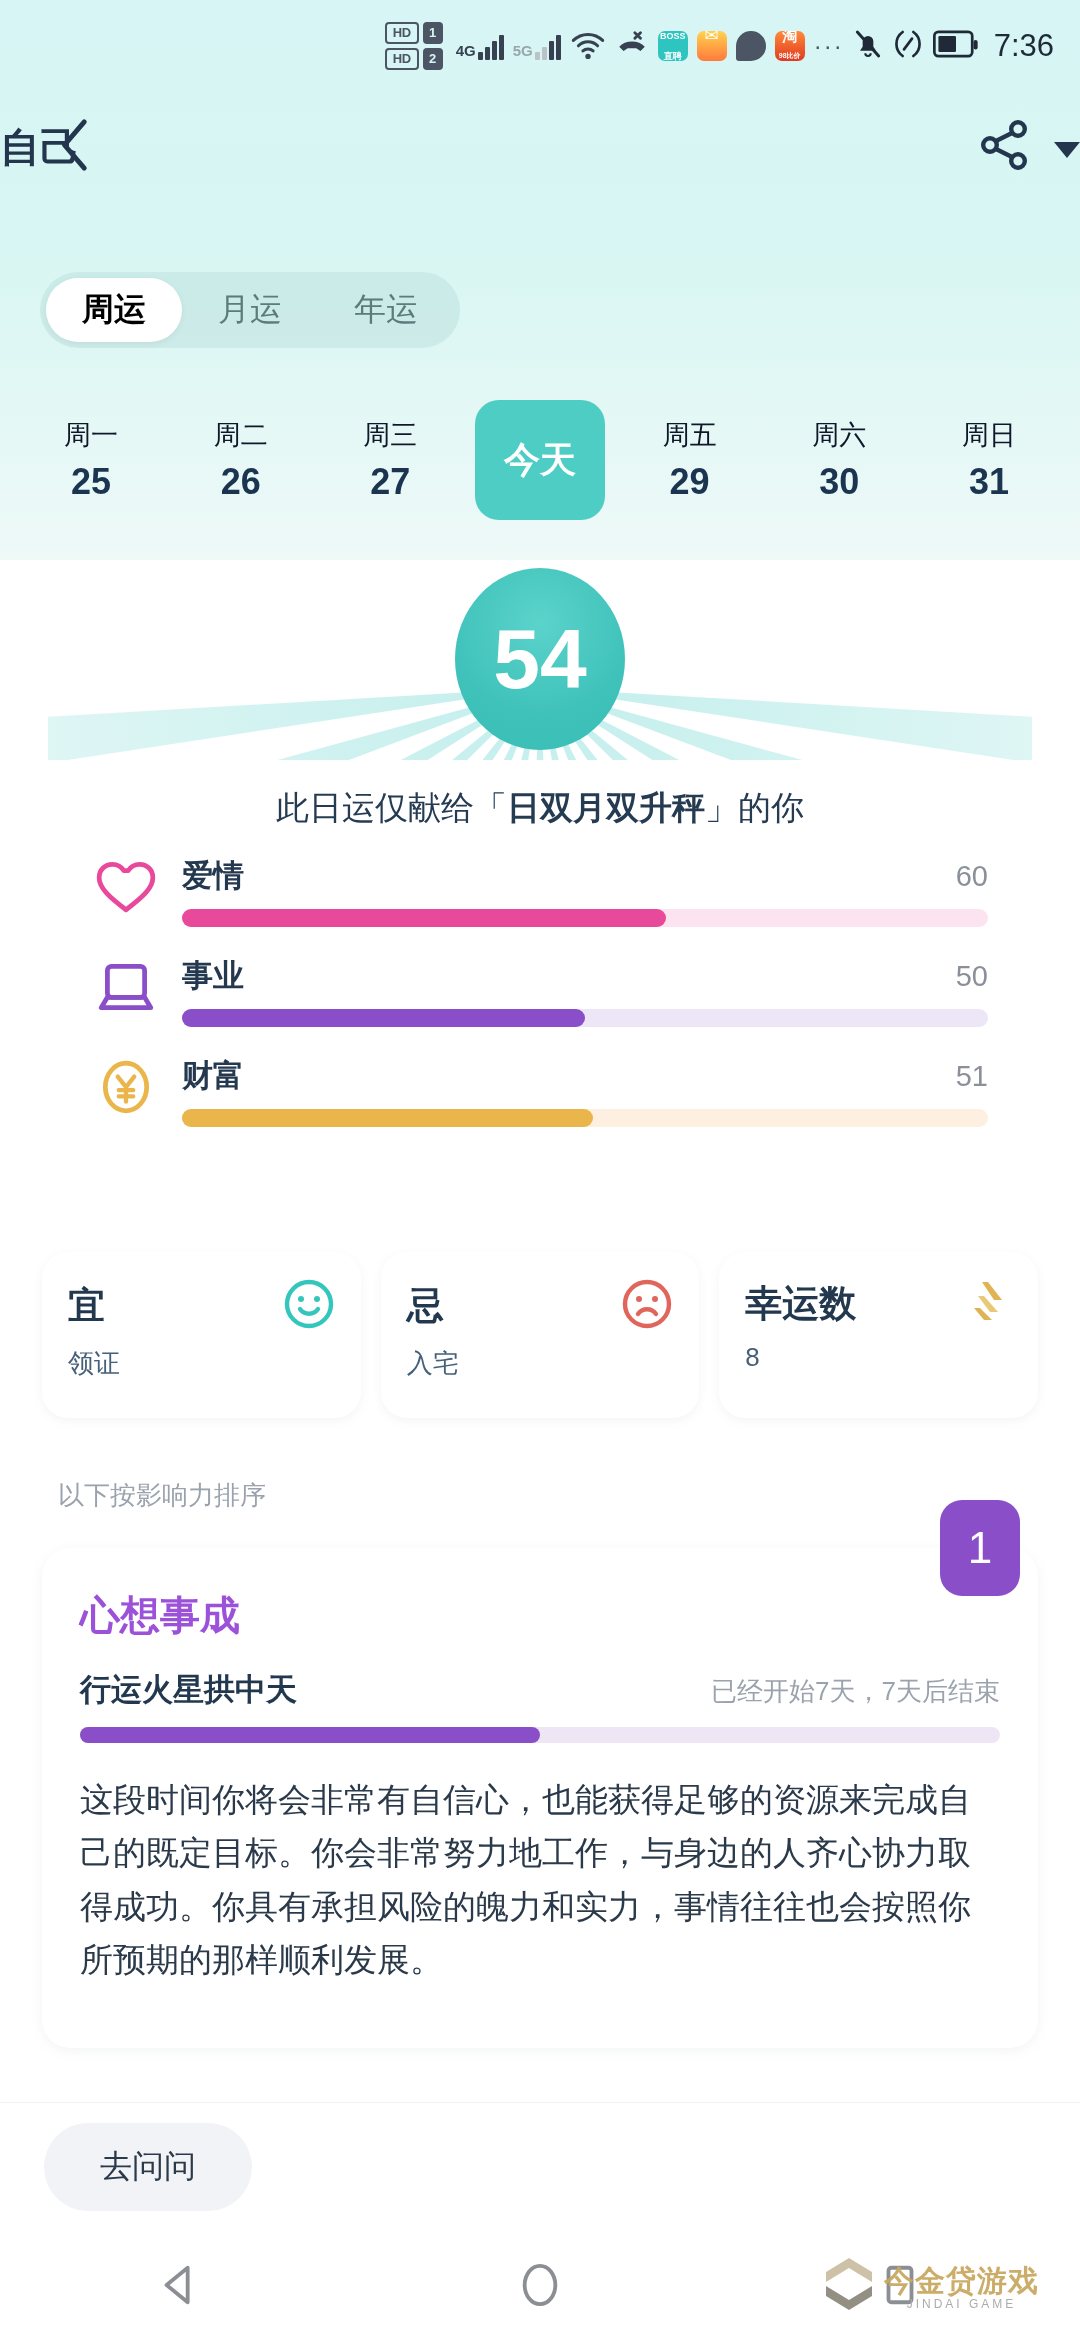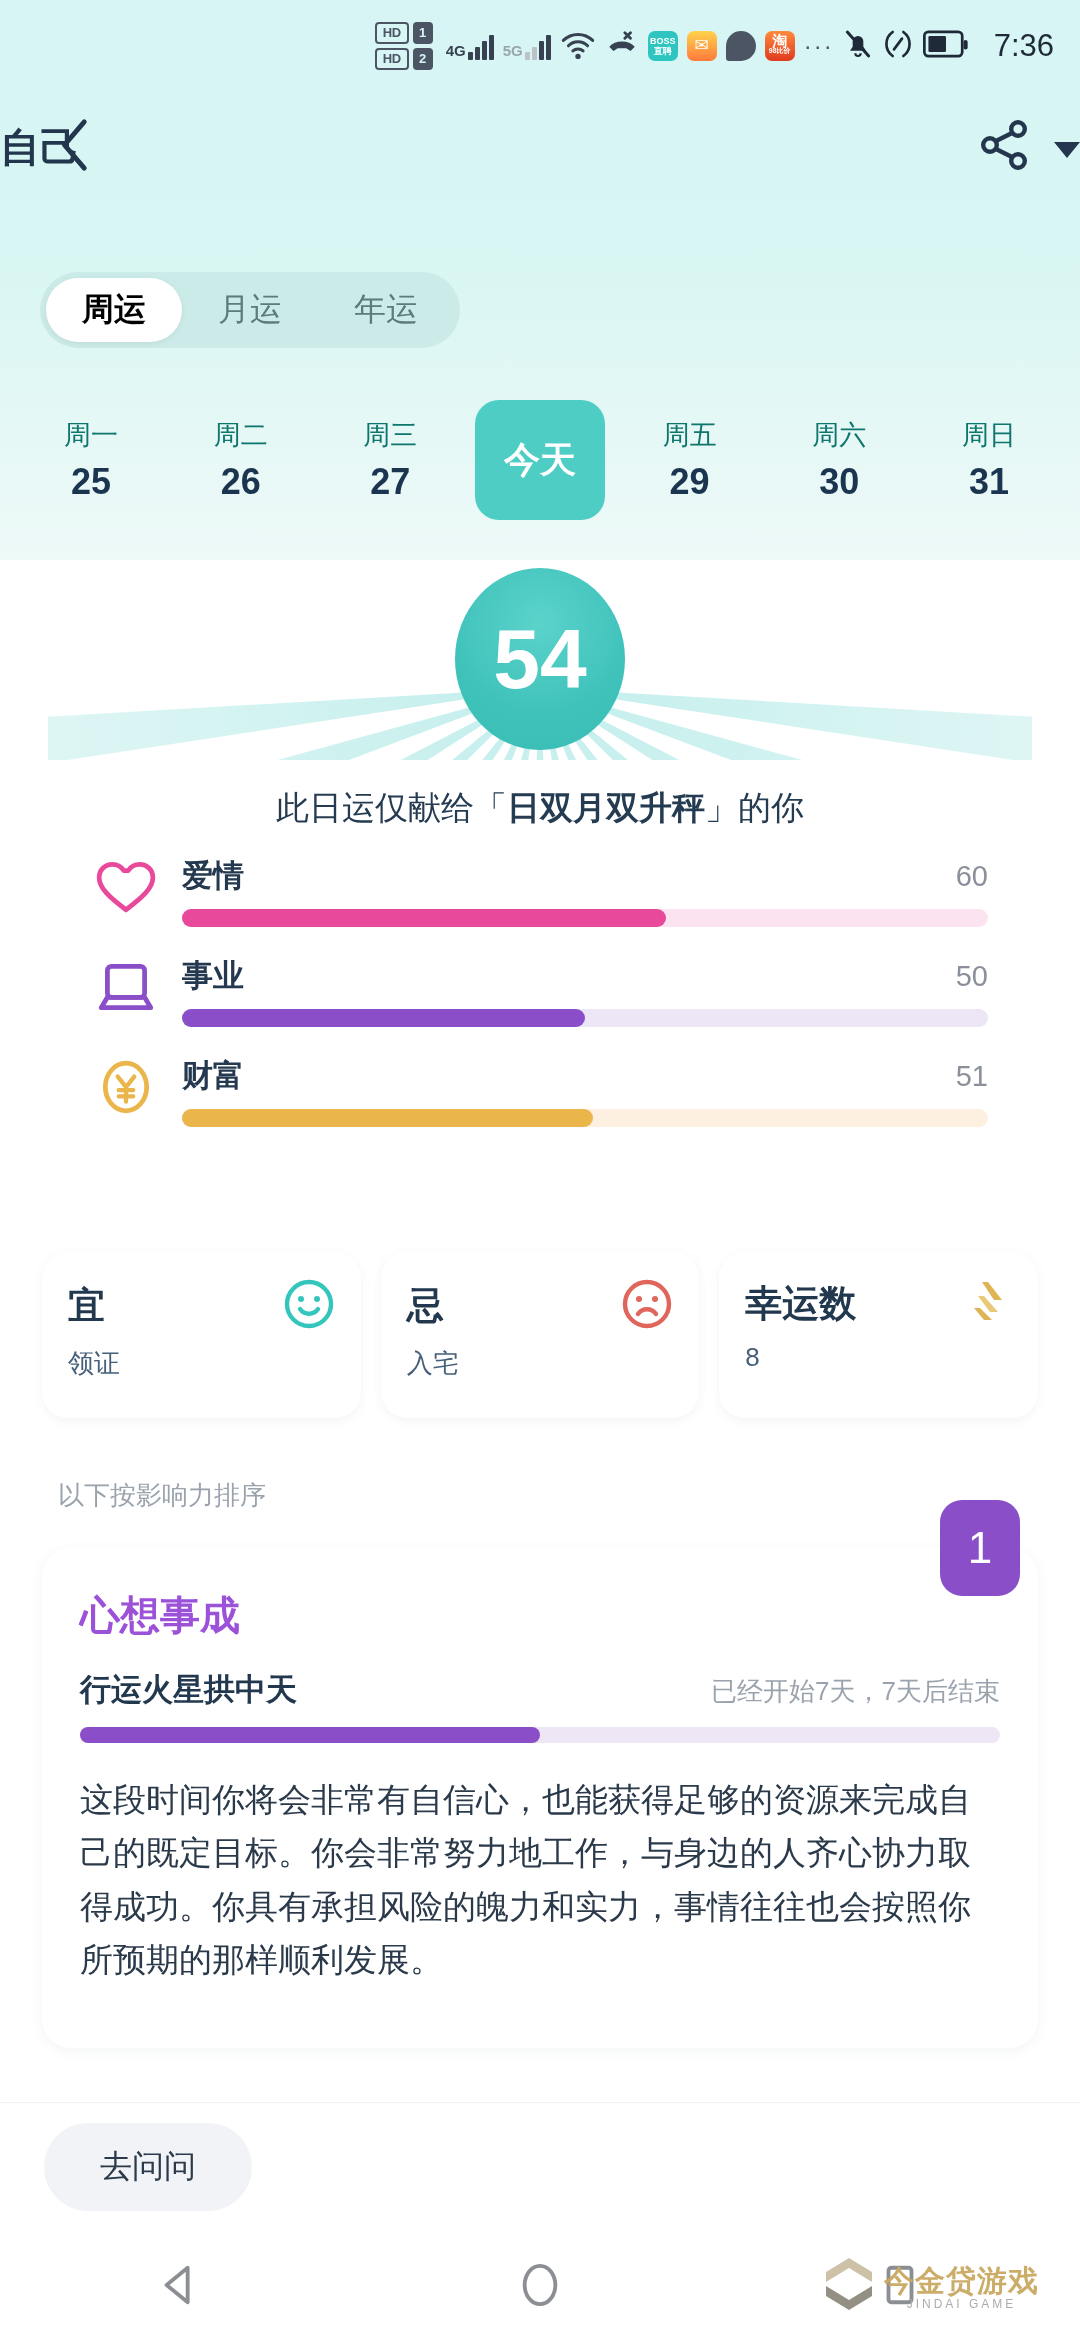--- a/index.html
+++ b/index.html
@@ -37,28 +37,28 @@
   }
   .netgrp { display:flex; align-items:flex-end; gap:2px; }
   .netlabel { font-size:15px; font-weight:bold; color:#374151; line-height:1; margin-bottom:2px;}
   .netlabel.dim { color:#9aa6ad; }
   .bars { display:flex; align-items:flex-end; gap:2px; height:28px; }
   .bars i { width:5px; background:#374151; display:block; border-radius:1px; }
   .bars i:nth-child(1){height:8px;} .bars i:nth-child(2){height:13px;}
   .bars i:nth-child(3){height:19px;} .bars i:nth-child(4){height:25px;}
   .bars.dim i:nth-child(1), .bars.dim i:nth-child(2){ background:#b9c3c8; }
   .appicon { width:30px; height:30px; border-radius:7px; font-size:9px; color:#fff;
-             display:flex; flex-direction:column; align-items:center; justify-content:center;
+             display:flex; flex-direction:column; align-items:center; justify-content:space-between;
              font-weight:bold; line-height:10px; overflow:hidden;}
   .ic-boss{ background:#2ec4c0; }
   .ic-mail{ background:linear-gradient(180deg,#ffd34d,#ff7a3c); }
   .ic-tao{ background:linear-gradient(180deg,#ff8a3d,#e03a1e); }
   .ic-chat{ background:#4b5563; border-radius:50% 50% 50% 10%; }
   .dots { color:#4b5563; font-size:24px; letter-spacing:2px; line-height:14px; }
-  .clock { font-size:31px; color:#1f2937; font-weight:400; margin-left:16px; }
+  .clock { font-size:31px; color:#1f2937; font-weight:400; margin-left:6px; }
 
   
   .navbar { position:absolute; left:0; top:92px; width:1080px; height:110px;
             display:flex; align-items:center; }
   .nav-back { position:absolute; left:48px; width:56px; height:56px;
               display:flex; align-items:center; justify-content:center; }
   .nav-title { width:100%; text-align:center; font-size:40px; font-weight:bold;
                color:#23364d; display:flex; align-items:center; justify-content:space-between; gap:8px;}
   .caret-down { width:0;height:0;border-left:13px solid transparent;border-right:13px solid transparent;
                 border-top:16px solid #23364d; margin-top:6px;}
@@ -74,21 +74,21 @@
   .tab { height:64px; padding:0 36px; display:flex; align-items:center;
          font-size:32px; color:#5d7a7c; border-radius:32px; }
   .tab.active { background:#ffffff; color:#000000; font-weight:bold;
                 box-shadow:0 2px 6px rgba(0,0,0,.06); }
 
   
   .weekstrip { position:absolute; left:26px; top:400px; width:1028px; height:120px;
                display:flex; justify-content:space-between; }
   .day { width:130px; display:flex; flex-direction:column; align-items:center;
          justify-content:center; gap:8px; border-radius:24px; }
-  .day .dow { font-size:27px; color:#0f766e; }
+  .day .dow { font-size:27px; color:#0f172a; }
   .day .dnum { font-size:36px; font-weight:bold; color:#1b3550; }
   .day.today { background:#4ecdc4; }
   .day.today .todaylabel { font-size:36px; font-weight:bold; color:#ffffff; }
 
   
   .score-card {
     position:absolute; left:48px; top:608px; width:984px; height:200px;
     background:#ffffff; border-radius:34px 34px 0 0;
     overflow:hidden;
   }

